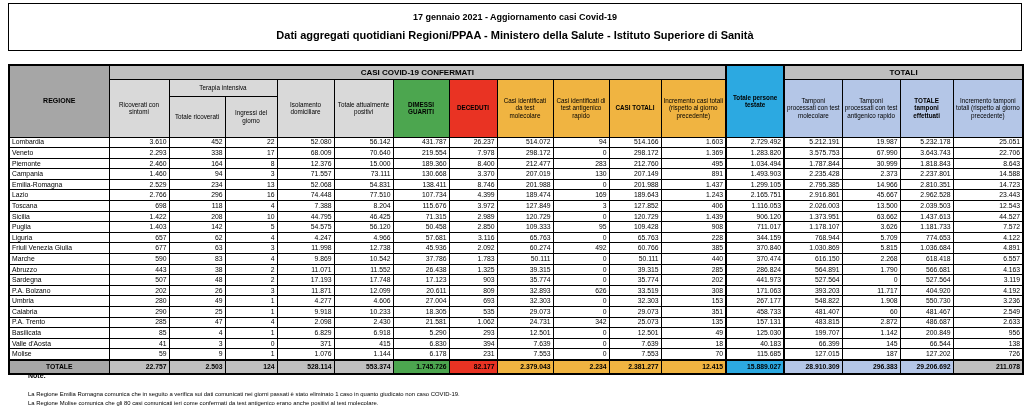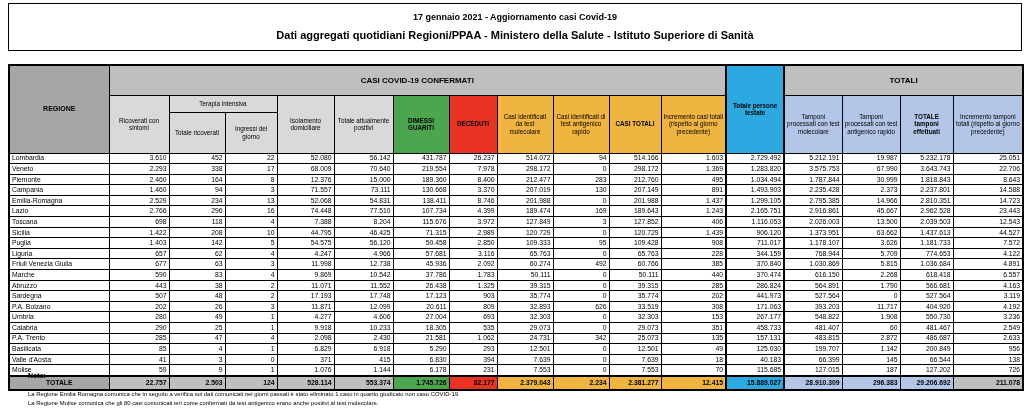--- a/index.html
+++ b/index.html
@@ -3,21 +3,21 @@
 <meta charset="utf-8">
 <style>
   html,body{margin:0;padding:0;background:#fff;color:#000;font-family:"Liberation Sans",sans-serif;}
   .page{position:relative;width:1030px;height:415px;background:#fff;overflow:hidden;}
   .titlebox{position:absolute;left:8px;top:3px;width:1012px;height:46px;border:1.5px solid #000;text-align:center;background:#fff;}
   .titlebox .l1{font-weight:bold;font-size:9px;margin-top:8px;}
   .titlebox .l2{font-weight:bold;font-size:11px;margin-top:7px;}
   table.covid{position:absolute;left:8px;top:64px;width:1014px;border-collapse:collapse;table-layout:fixed;border:2px solid #000;}
   th,td{border:1px solid #000;overflow:hidden;padding:0 2px;line-height:1.15;vertical-align:middle;}
   thead th{font-size:6.3px;font-weight:normal;text-align:center;background:var(--gray_light,#d9d9d9);}
-  thead tr.hr1{height:30px;border-radius:7px;}
+  thead tr.hr1{height:14px;border-radius:7px;}
   thead tr.hr2{height:17px;}
   thead tr.hr3{height:41px;}
   th.band{font-size:8px;font-weight:bold;background:var(--gray_band,#bfbfbf);}
   th.regionhead{background:var(--gray_dark,#a6a6a6);font-weight:bold;font-size:7px;}
   .green{background:var(--green,#4ca64f);}
   .red{background:var(--red,#e93323);}
   .or{background:var(--orange,#f0b441);}
   .blue{background:var(--blue,#2ca9e1);}
   .lb{background:var(--light_blue,#b4c6e7);}
   .g{background:var(--gray_band,#bfbfbf);}

